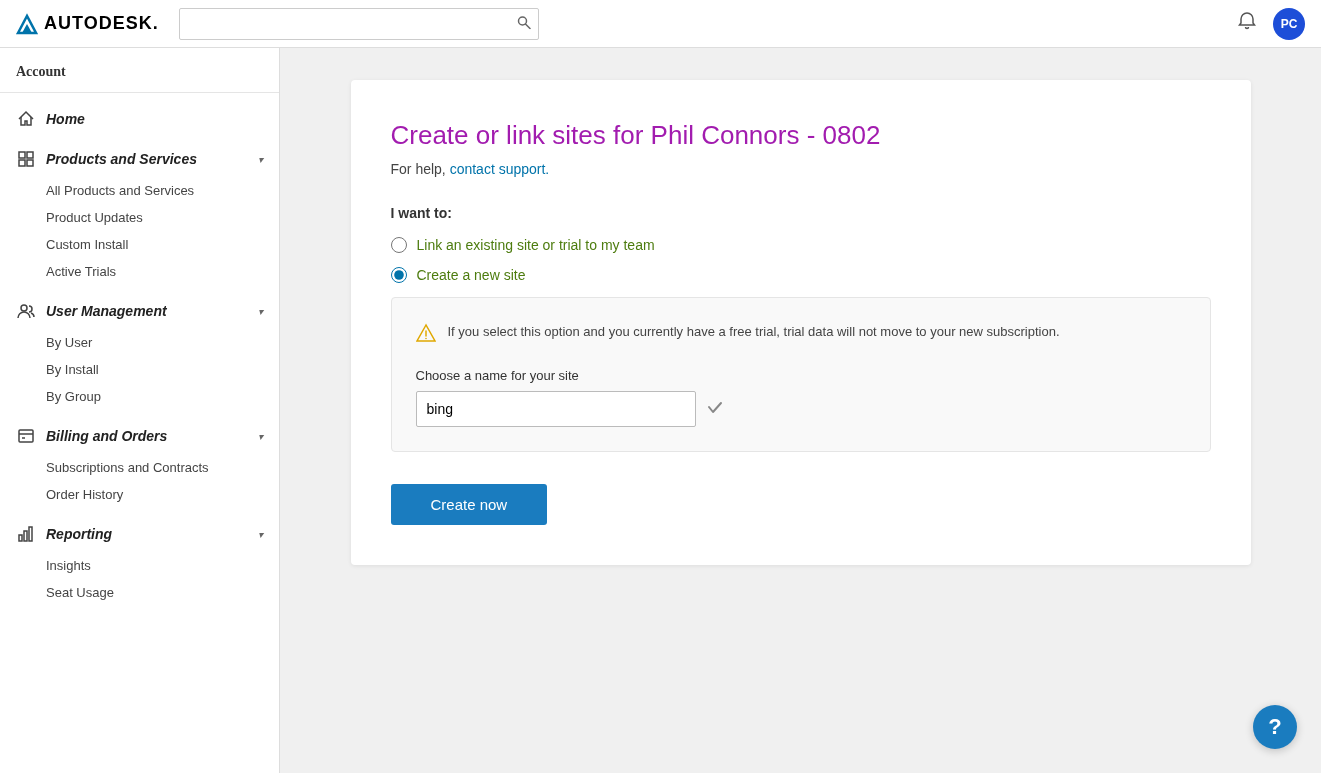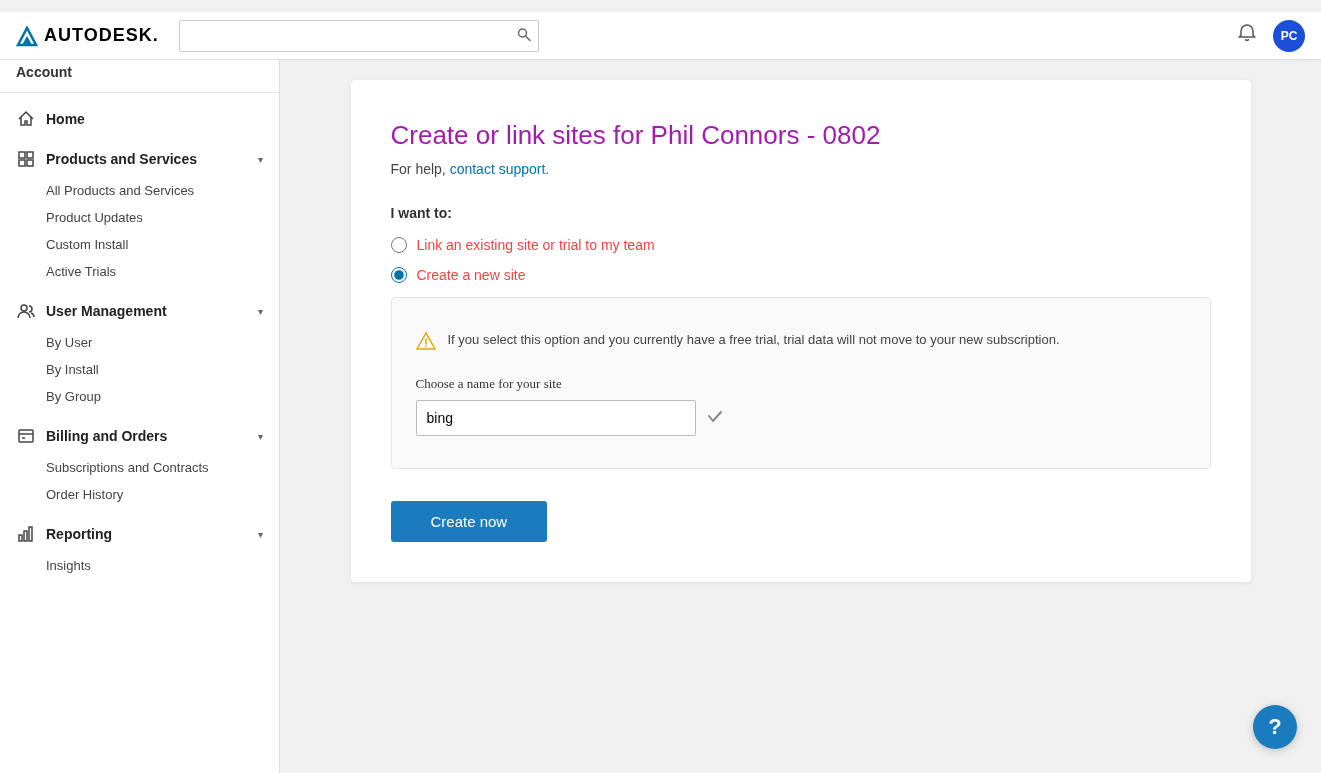--- a/index.html
+++ b/index.html
@@ -7,21 +7,21 @@
 
     
     .header {
       background: #fff;
       height: 48px;
       display: flex;
       align-items: center;
       padding: 0 16px;
       border-bottom: 1px solid #ddd;
       position: fixed;
-      top: 12px; left: 0; right: 0;
+      top: 0; left: 0; right: 0;
       z-index: 100;
     }
     .header-logo {
       display: flex;
       align-items: center;
       gap: 6px;
       margin-right: 20px;
     }
     .logo-triangle {
       width: 22px;
@@ -98,31 +98,33 @@
       padding: 16px 0;
       flex-shrink: 0;
     }
     .sidebar-account-label {
       font-size: 14px;
       font-weight: bold;
       color: #333;
       padding: 0 16px 12px 16px;
       border-bottom: 1px solid #e5e5e5;
       margin-bottom: 8px;
+      font-family: Liberation Serif, serif;
     }
     .sidebar-section {
       margin-bottom: 4px;
     }
     .sidebar-section-header {
       display: flex;
       align-items: center;
       gap: 10px;
       padding: 8px 16px;
       cursor: pointer;
       user-select: none;
+      font-style: italic;
     }
     .sidebar-section-icon {
       width: 20px;
       height: 20px;
       color: #444;
       flex-shrink: 0;
       display: flex;
       align-items: center;
       justify-content: center;
     }
@@ -192,30 +194,30 @@
       cursor: pointer;
     }
     .radio-option input[type="radio"] {
       width: 16px;
       height: 16px;
       cursor: pointer;
       accent-color: #0073aa;
     }
     .radio-option label {
       font-size: 14px;
-      color: #ef4444;
+      color: #4d7c0f;
       cursor: pointer;
     }
 
     
     .warning-box {
       background: #f9f9f9;
       border: 1px solid #e5e5e5;
       border-radius: 4px;
-      padding: 32px 24px;
+      padding: 24px 24px;
       margin-top: 8px;
       margin-bottom: 24px;
     }
     .warning-content {
       display: flex;
       align-items: flex-start;
       gap: 12px;
       margin-bottom: 20px;
     }
     .warning-icon {
@@ -227,21 +229,20 @@
     .warning-text {
       font-size: 13px;
       color: #444;
       line-height: 1.5;
     }
     .site-name-label {
       font-size: 13px;
       color: #333;
       margin-bottom: 8px;
       font-weight: normal;
-      font-family: Liberation Serif, serif;
     }
     .site-name-row {
       display: flex;
       align-items: center;
       gap: 10px;
     }
     .site-name-input {
       width: 280px;
       height: 36px;
       border: 1px solid #bbb;
@@ -400,20 +401,21 @@
             <rect x="2" y="10" width="3" height="6" stroke="#444" stroke-width="1.5" fill="none"></rect>
             <rect x="7" y="6" width="3" height="10" stroke="#444" stroke-width="1.5" fill="none"></rect>
             <rect x="12" y="2" width="3" height="14" stroke="#444" stroke-width="1.5" fill="none"></rect>
           </svg>
         </div>
         <span class="sidebar-section-title">Reporting</span>
         <span class="sidebar-chevron">▾</span>
       </div>
       <div class="sidebar-sub-items">
         <div class="sidebar-sub-item">Insights</div>
+        <div class="sidebar-sub-item">Seat Usage</div>
       </div>
     </div>
   </nav>
 
   <main class="main">
     <div class="card">
       <h1 class="card-title">Create or link sites for Phil Connors - 0802</h1>
       <p class="card-subtitle">
         <span>For help, </span><a href="#">contact support.</a>
       </p>

